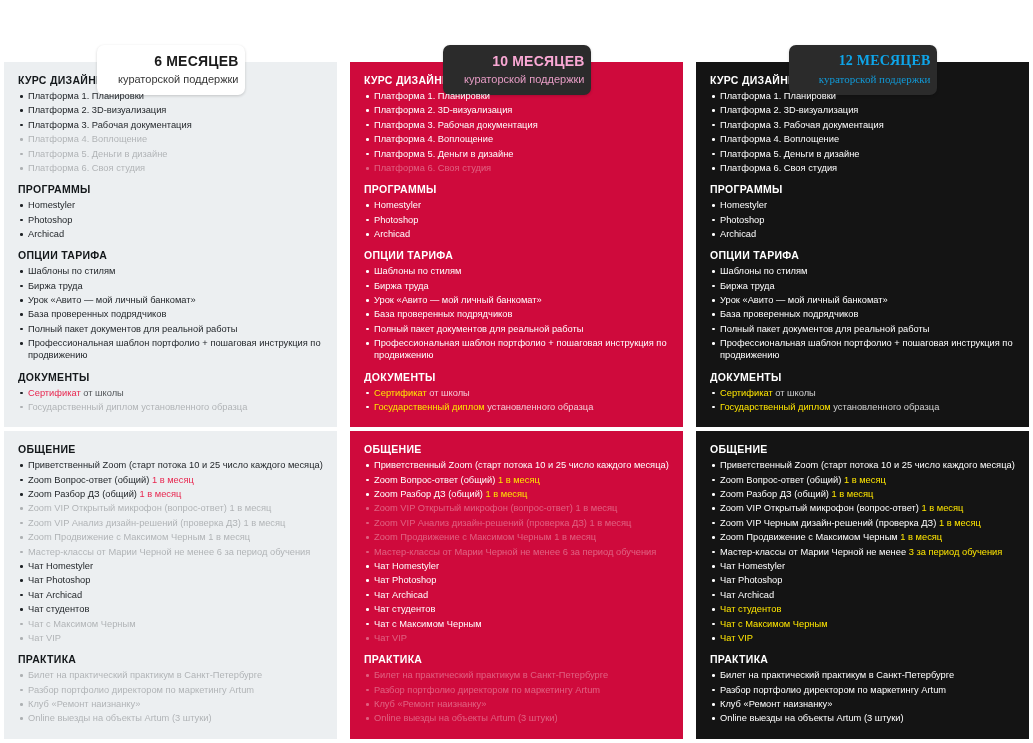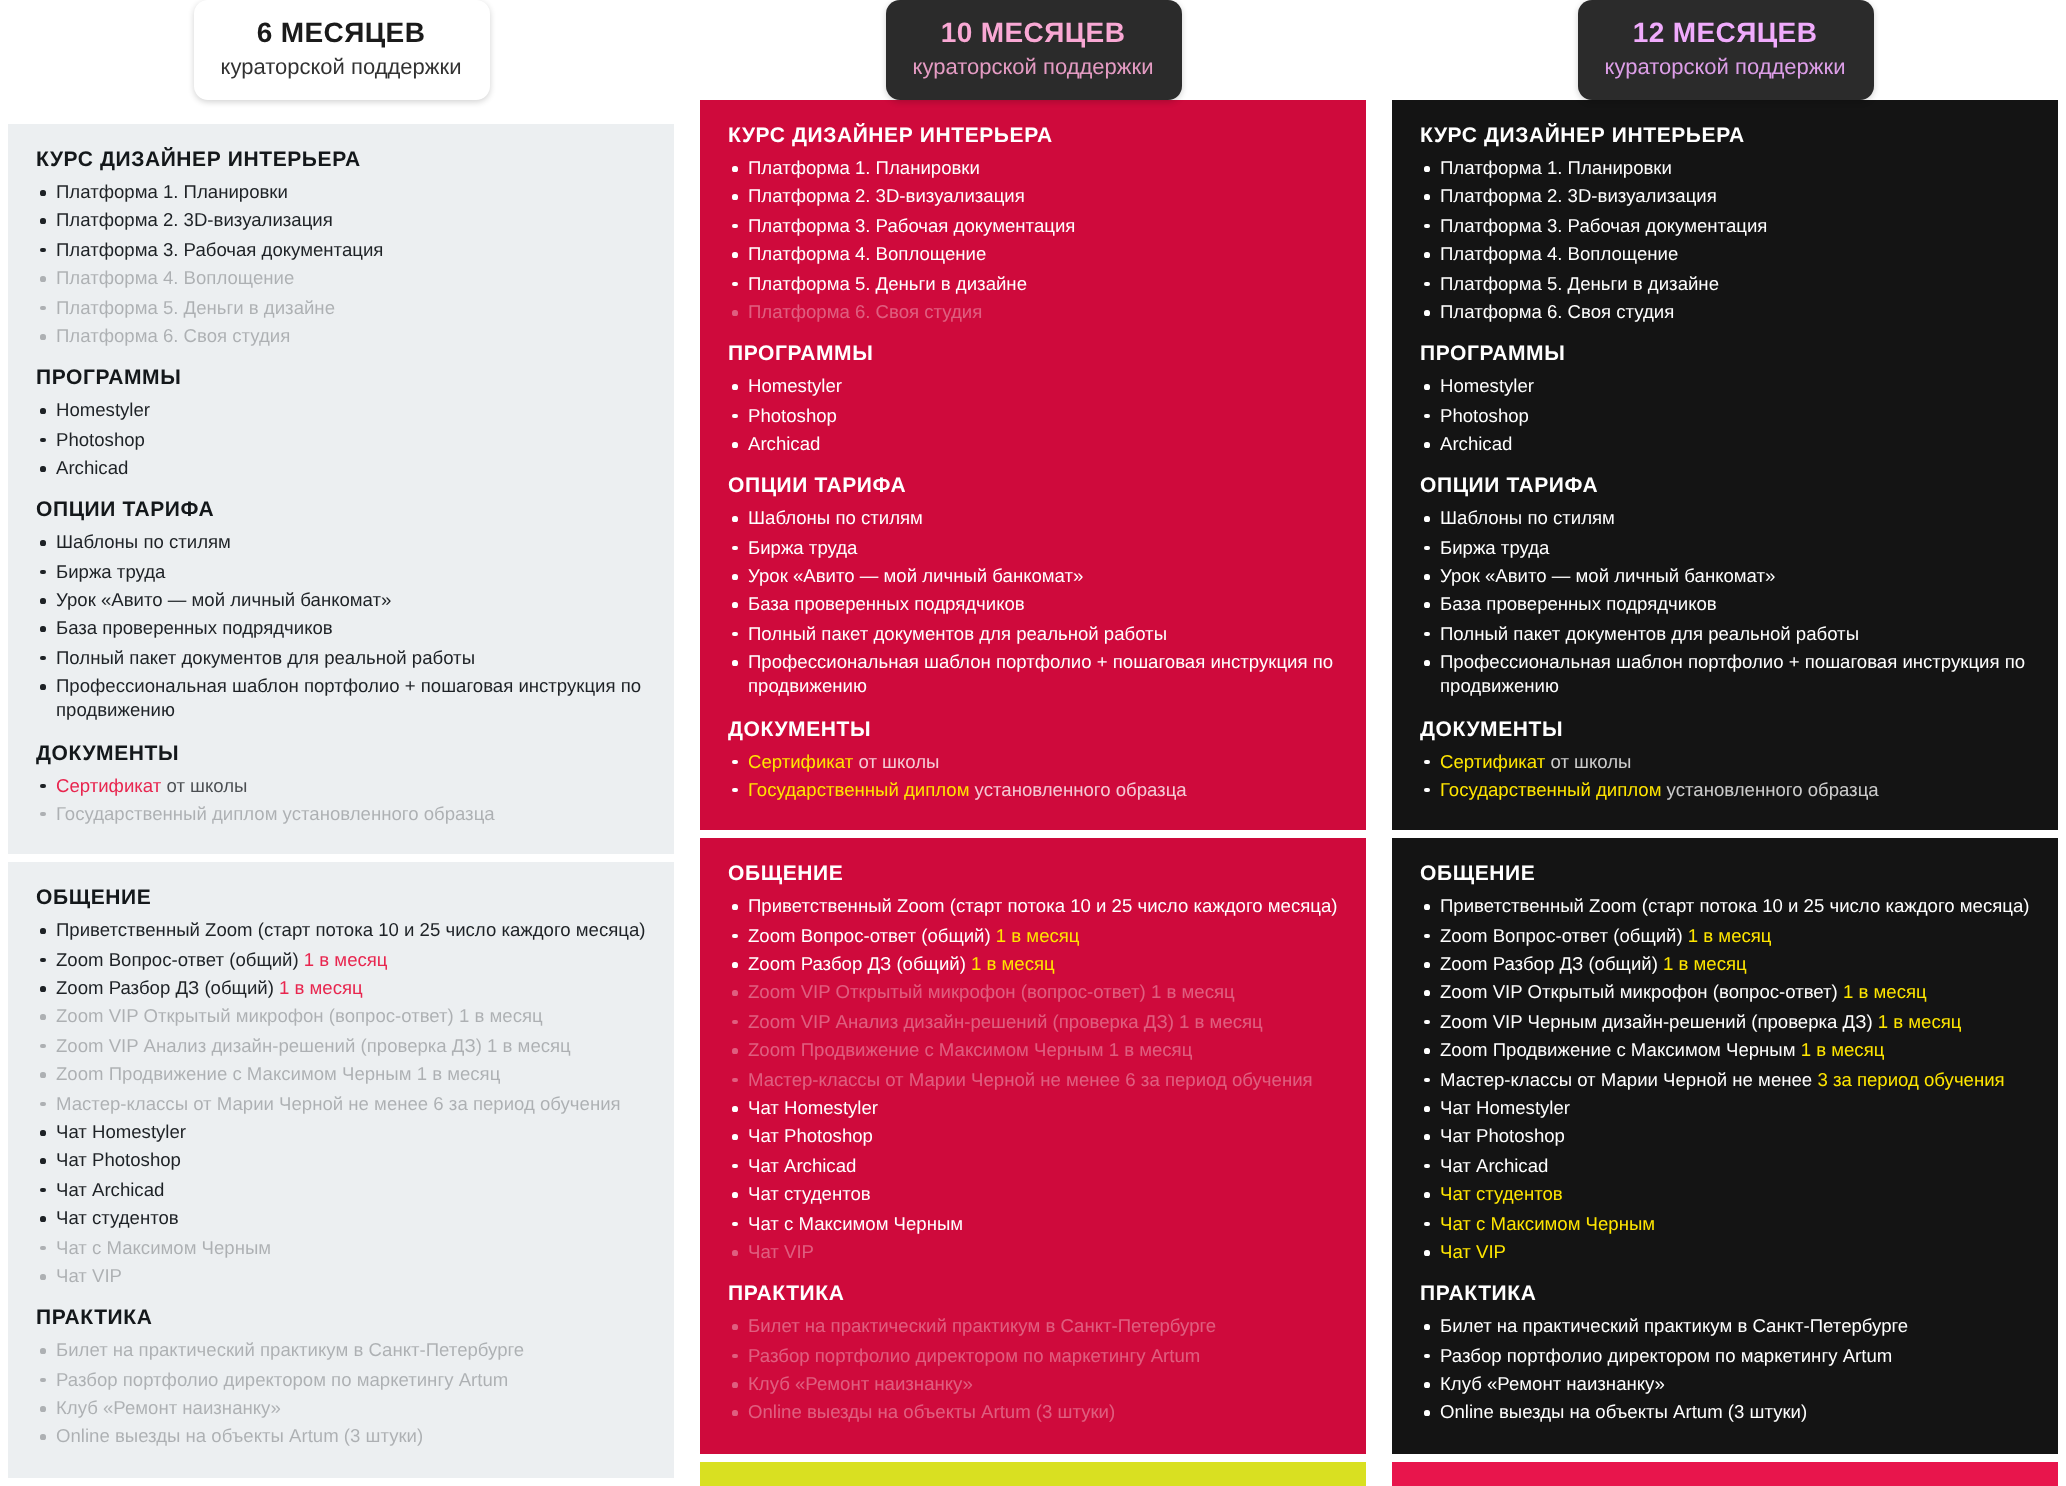--- a/index.html
+++ b/index.html
@@ -30,22 +30,23 @@
     position: relative;
     height: 62px;
     display: flex;
     justify-content: center;
     align-items: flex-start;
   }
   .badge {
     width: 148px;
     border-radius: 7px;
     padding: 7px 6px 9px;
-    text-align: center;
+    text-align: right;
     box-shadow: 0 1px 3px rgba(0,0,0,.18);
+    margin-top: 45px;
   }
   .badge .num {
     font-size: 14px;
     font-weight: bold;
     letter-spacing: .2px;
     line-height: 18px;
   }
   .badge .sub {
     font-size: 11px;
     line-height: 13px;
@@ -109,21 +110,21 @@
   .c2 .accent { color: #ffe600; }
   .c2 .warranty {
     background: #d9e021;
     color: #1a1a1a;
     margin-top: 4px;
     padding: 9px 14px 12px;
   }
   .c2 .warranty .sec-title { color: #1a1a1a; }
 
   
-  .c3 .badge { background: #2b2b2b; color: #f0abfc; }
+  .c3 .badge { background: #2b2b2b; color: #0ea5e9; font-family: Liberation Serif, serif; }
   .c3 .card { background: #141414; color: #ffffff; }
   .c3 .sec-title { color: #ffffff; }
   .c3 .accent { color: #ffe600; }
   .c3 .warranty {
     background: #e8154c;
     color: #ffffff;
     margin-top: 4px;
     padding: 9px 14px 12px;
   }
   .c3 .warranty .sec-title { color: #ffffff; }

